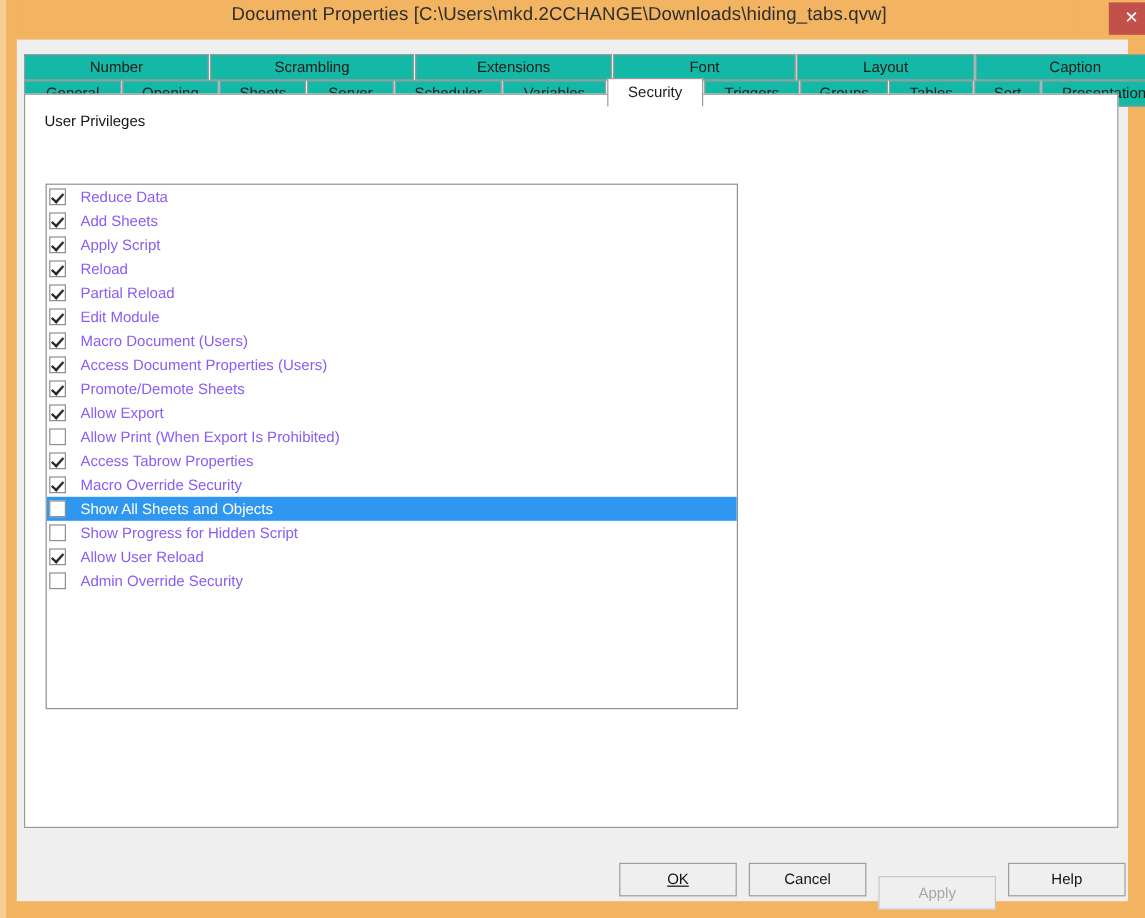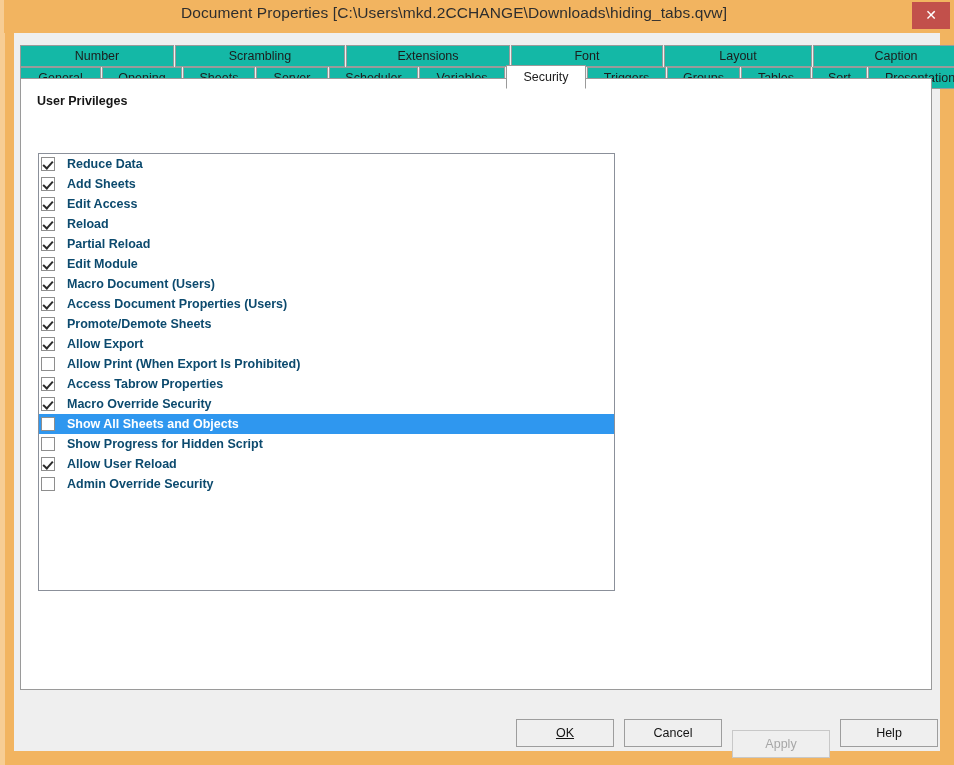--- a/index.html
+++ b/index.html
@@ -25,21 +25,21 @@
   #frame-edge-light {
     position: absolute;
     left: 0; top: 0;
     width: 5px; height: 765px;
     background: #f7cd94;
   }
 
   
   #title-bar {
     position: absolute;
-    left: 4px; top: 0;
+    left: 16px; top: 0;
     width: 878px; height: 33px;
     background: #f2b460;
   }
   #window-title {
     position: absolute;
     left: 0; top: 4px;
     width: 900px;
     text-align: center;
     font-size: 15.5px;
     color: #2e2e2e;
@@ -107,21 +107,20 @@
   }
 
   
   #tab-page {
     position: absolute;
     left: 6px; top: 45px;
     width: 912px; height: 612px;
     background: #ffffff;
     border: 1px solid #9a9a9a;
     box-sizing: border-box;
-    font-weight: bold;
   }
 
   #group-label {
     position: absolute;
     left: 16px; top: 15px;
     font-size: 12.5px;
     color: #161616;
     white-space: nowrap;
   }
 
@@ -163,21 +162,21 @@
     content: "";
     position: absolute;
     left: 3px; top: 1px;
     width: 4px; height: 8px;
     border: solid #2b2b2b;
     border-width: 0 2px 2px 0;
     transform: rotate(42deg);
   }
   .privilege-label {
     font-size: 12.5px;
-    color: #0c4a6e;
+    color: #8b5cf6;
     white-space: nowrap;
     line-height: 14px;
   }
 
   
   #module-password-button {
     position: absolute;
     left: 605px; top: 76px;
     width: 159px; height: 26px;
     background: #efefef;
@@ -263,21 +262,21 @@
           <div class="privilege-row">
             <div class="checkbox checked"></div>
             <div class="privilege-label">Reduce Data</div>
           </div>
           <div class="privilege-row">
             <div class="checkbox checked"></div>
             <div class="privilege-label">Add Sheets</div>
           </div>
           <div class="privilege-row">
             <div class="checkbox checked"></div>
-            <div class="privilege-label">Edit Access</div>
+            <div class="privilege-label">Apply Script</div>
           </div>
           <div class="privilege-row">
             <div class="checkbox checked"></div>
             <div class="privilege-label">Reload</div>
           </div>
           <div class="privilege-row">
             <div class="checkbox checked"></div>
             <div class="privilege-label">Partial Reload</div>
           </div>
           <div class="privilege-row">

